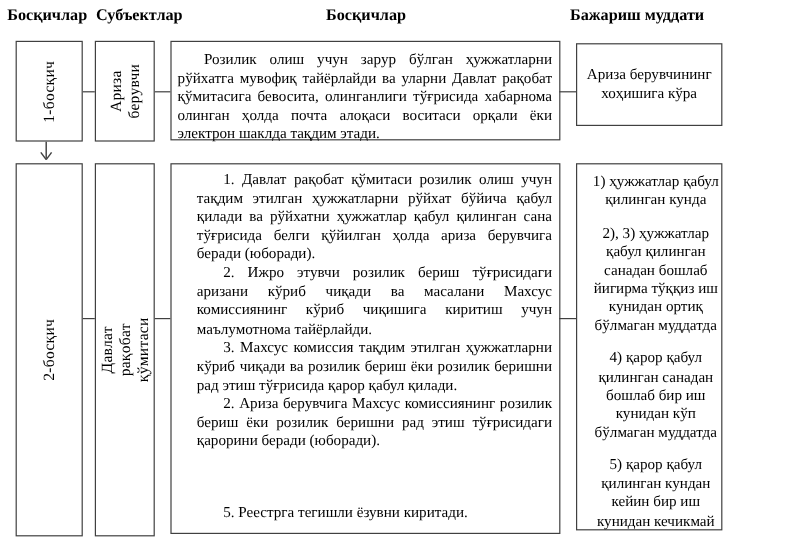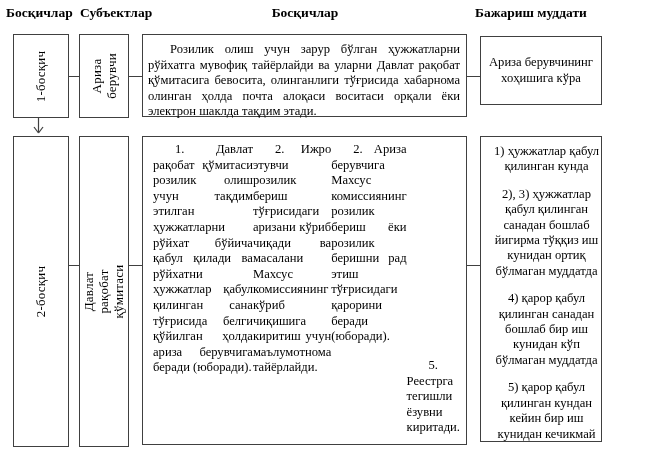--- a/index.html
+++ b/index.html
@@ -17,21 +17,21 @@
   }
   .vlabel { display:flex; align-items:center; justify-content:center; }
   .vlabel span {
     transform:rotate(-90deg); white-space:pre-line; text-align:center;
     font-size:13px; line-height:15px; letter-spacing:0.2px;
   }
   .box-activity1 { padding:7px 6px 0 5px; }
   .para {
     font-size:12.6px; line-height:15.6px; text-align:justify; text-indent:22px; margin:0;font-family:Liberation Serif, serif;
   }
-  .box-activity2 { display:flex; flex-direction:row; padding:5px 6px 6px 10px; }
+  .box-activity2 { display:flex; flex-direction:column; padding:5px 6px 6px 21px; }
   .box-activity2 .para { margin:0; }
   .box-activity2 .para-last { margin-top:auto; margin-bottom:2px; }
   .deadline-text { font-size:12.6px; line-height:15.4px; text-align:center; white-space:pre-line; margin:0; }
   .box-deadline1 { display:flex; align-items:center; justify-content:center; padding:2px; }
   .box-deadline2 { padding-top:7px; }
   .box-deadline2 .deadline-text { margin:0 2px 12px 2px; }
   .box-deadline2 .deadline-text:last-child { margin-bottom:0; }
   .conn { position:absolute; height:1px; background:var(--border); }
   .arrow { position:absolute; left:32px; top:118px; }
 </style>
@@ -77,20 +77,21 @@
     <span>2-босқич</span>
   </div>
 
   <div class="box vlabel" style="left:79px; top:136px; width:50px; height:311px;">
     <span>Давлат рақобат қўмитаси</span>
   </div>
 
   <div class="box box-activity2" style="left:142px; top:136px; width:325px; height:309px;">
     <p class="para">1. Давлат рақобат қўмитаси розилик олиш учун тақдим этилган ҳужжатларни рўйхат бўйича қабул қилади ва рўйхатни ҳужжатлар қабул қилинган сана тўғрисида белги қўйилган ҳолда ариза берувчига беради (юборади).</p>
     <p class="para">2. Ижро этувчи розилик бериш тўғрисидаги аризани кўриб чиқади ва масалани Махсус комиссиянинг кўриб чиқишига киритиш учун маълумотнома тайёрлайди.</p>
+    <p class="para">3. Махсус комиссия тақдим этилган ҳужжатларни кўриб чиқади ва розилик бериш ёки розилик беришни рад этиш тўғрисида қарор қабул қилади.</p>
     <p class="para">2. Ариза берувчига Махсус комиссиянинг розилик бериш ёки розилик беришни рад этиш тўғрисидаги қарорини беради (юборади).</p>
     <p class="para para-last">5. Реестрга тегишли ёзувни киритади.</p>
   </div>
 
   <div class="box box-deadline2" style="left:480px; top:136px; width:122px; height:306px;padding-left:11px;">
     <p class="deadline-text">1) ҳужжатлар қабул
 қилинган кунда</p>
     <p class="deadline-text">2), 3) ҳужжатлар
 қабул қилинган
 санадан бошлаб

